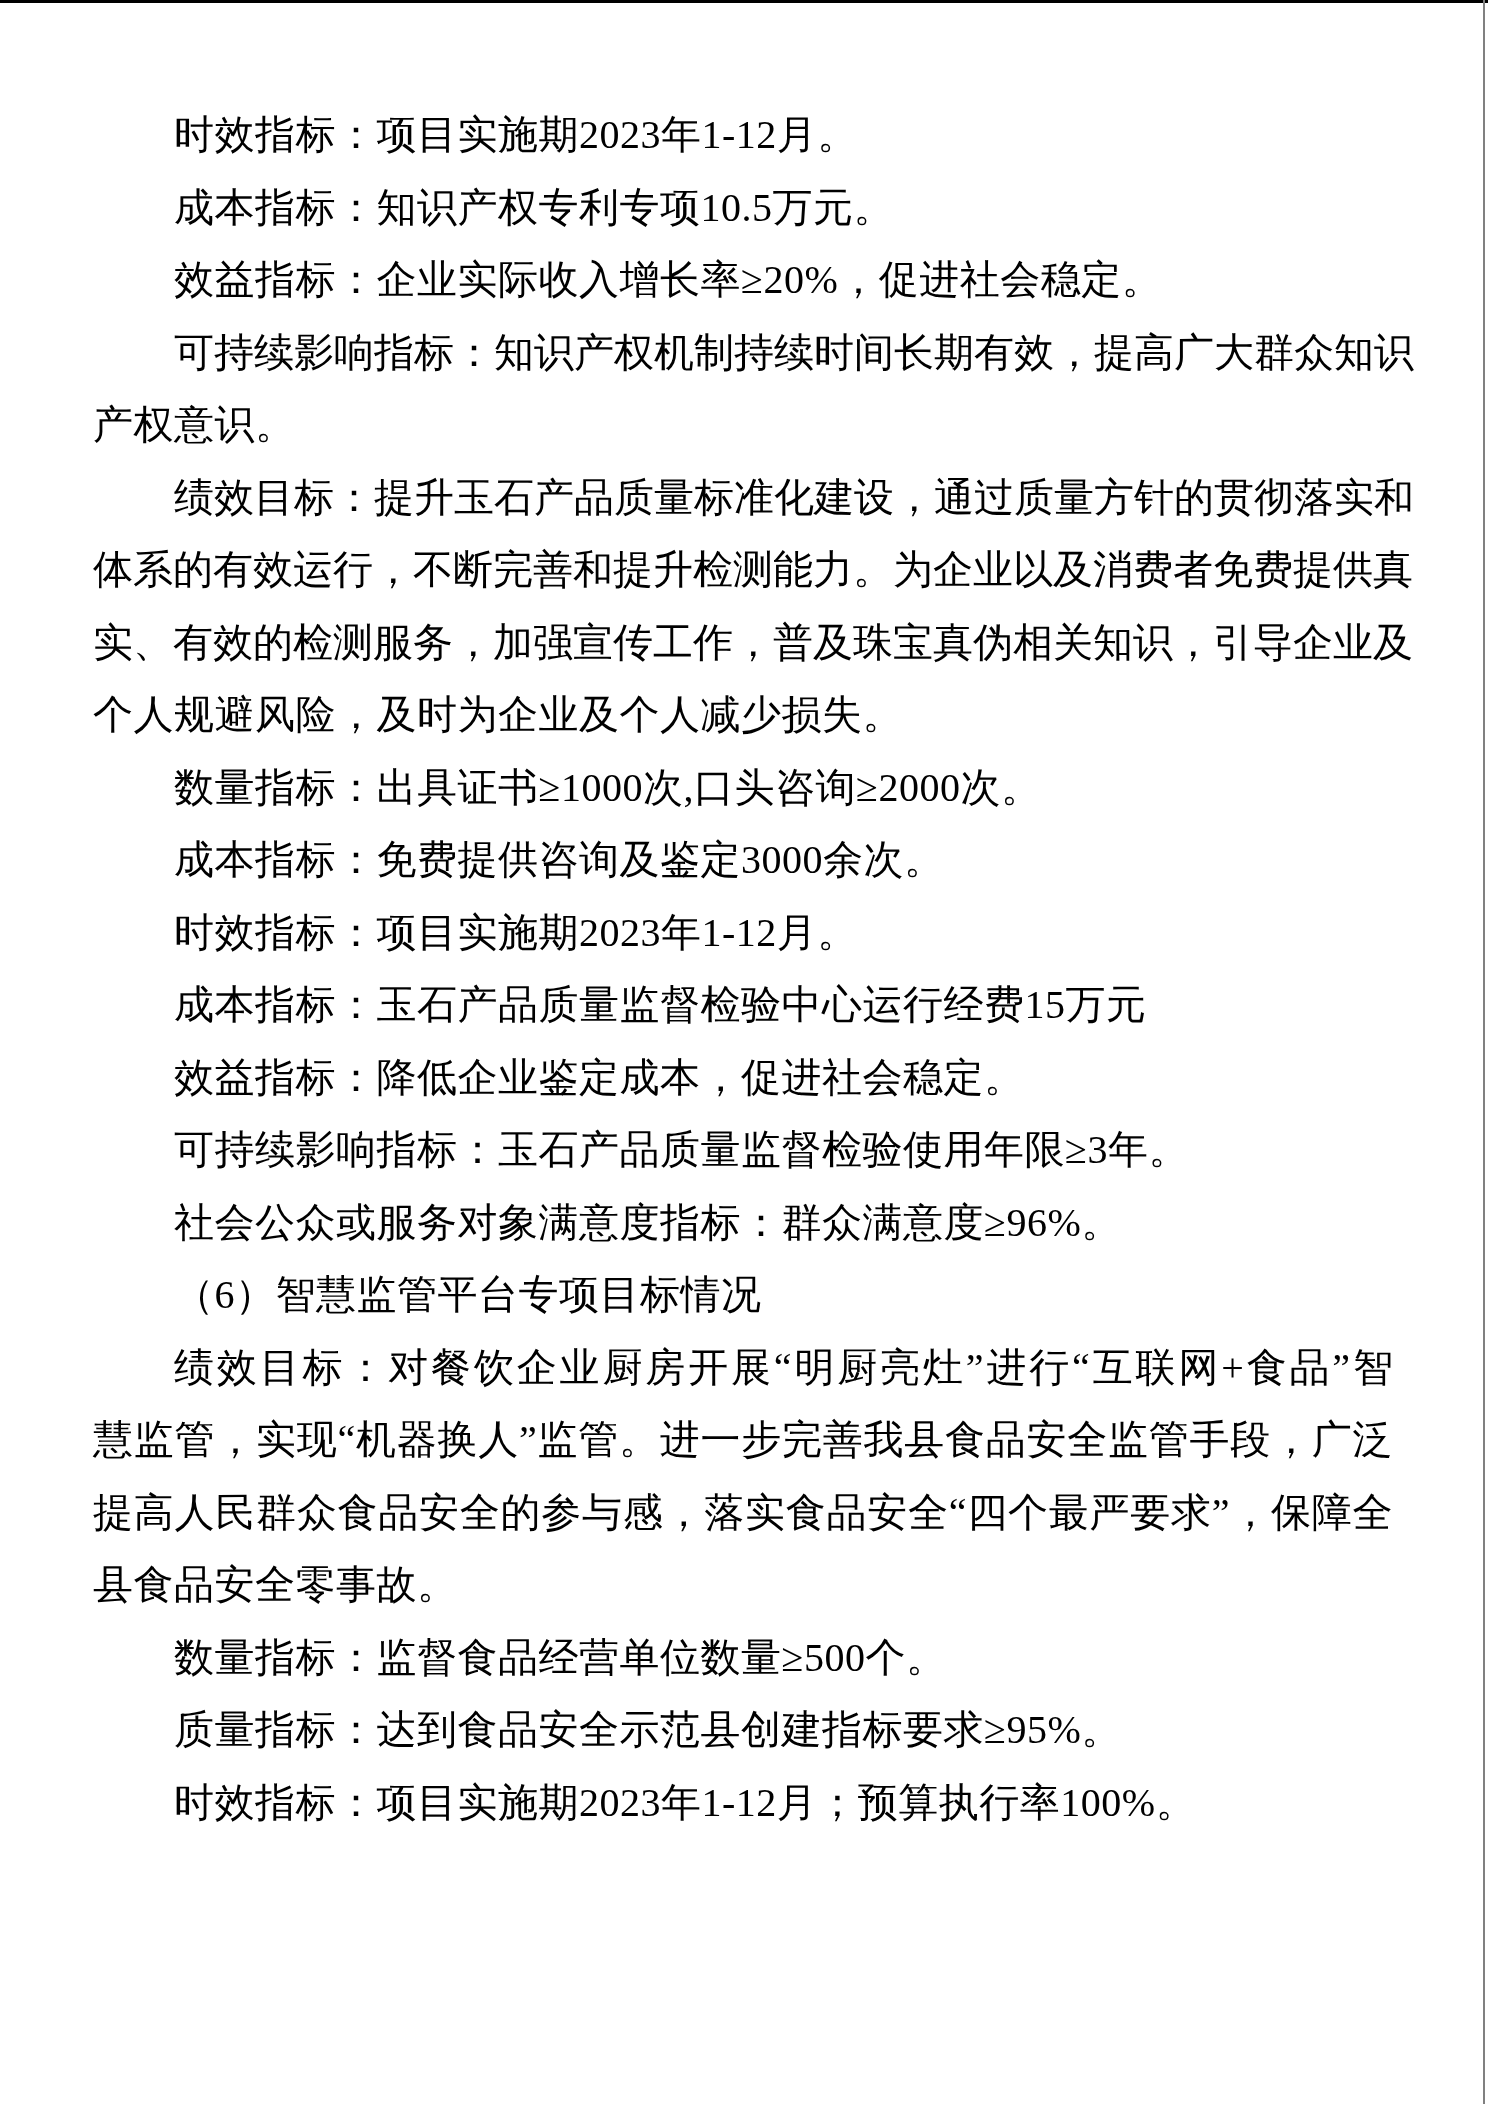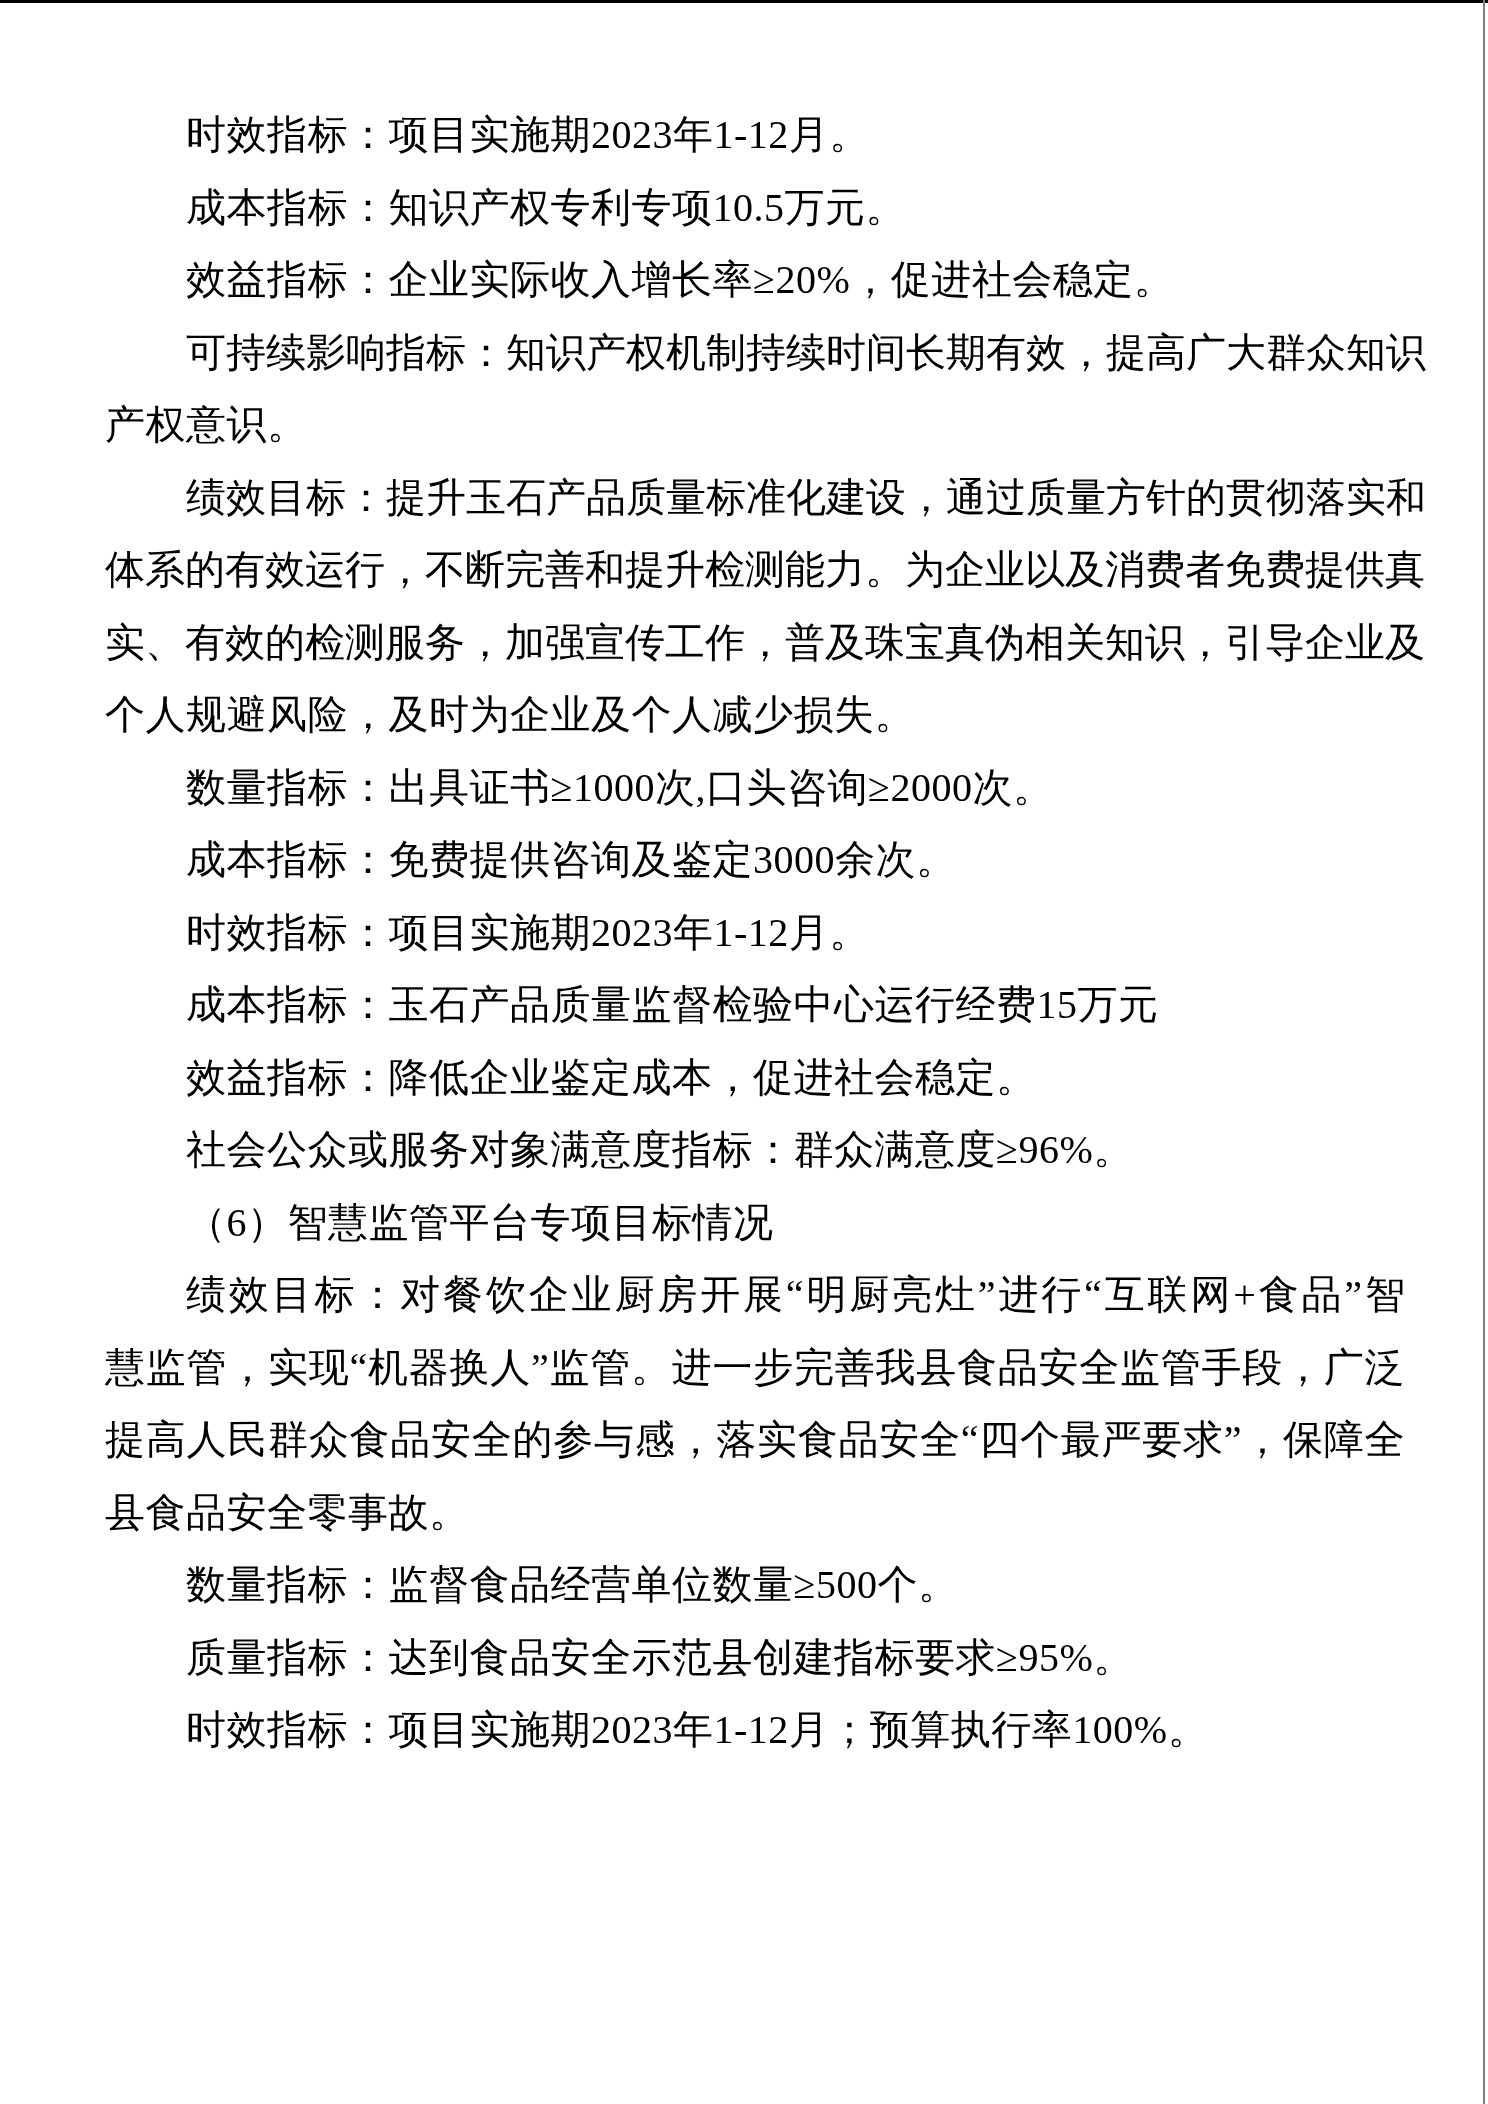--- a/index.html
+++ b/index.html
@@ -25,21 +25,20 @@
     top: 0; right: 3px;
     width: 2px; height: 2104px;
     background: #808080;
   }
   .doc {
     position: absolute;
     left: 93px;
     top: 99px;
     width: 1300px;
     color: #000000;
-    margin-left: 12px;
   }
   .line {
     height: 72.5px;
     line-height: 72.5px;
     font-size: 40px;
     white-space: nowrap;
     letter-spacing: 0.5px;
   }
   .line.indent {
     padding-left: 81px;
@@ -201,20 +200,21 @@
         <span>企</span>
         <span>业</span>
         <span>及</span>
       </div>
       <div class="line">个人规避风险，及时为企业及个人减少损失。</div>
       <div class="line indent">数量指标：出具证书≥1000次,口头咨询≥2000次。</div>
       <div class="line indent">成本指标：免费提供咨询及鉴定3000余次。</div>
       <div class="line indent">时效指标：项目实施期2023年1-12月。</div>
       <div class="line indent">成本指标：玉石产品质量监督检验中心运行经费15万元</div>
       <div class="line indent">效益指标：降低企业鉴定成本，促进社会稳定。</div>
+      <div class="line indent">可持续影响指标：玉石产品质量监督检验使用年限≥3年。</div>
       <div class="line indent">社会公众或服务对象满意度指标：群众满意度≥96%。</div>
       <div class="line indent">（6）智慧监管平台专项目标情况</div>
       <div class="line indent justify">
         <span>绩</span>
         <span>效</span>
         <span>目</span>
         <span>标</span>
         <span>：</span>
         <span>对</span>
         <span>餐</span>

